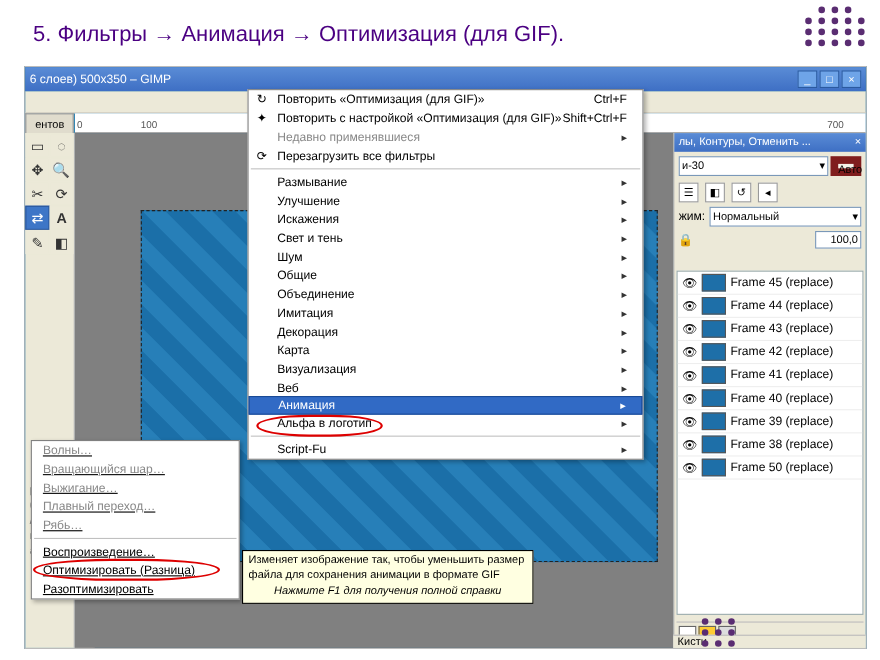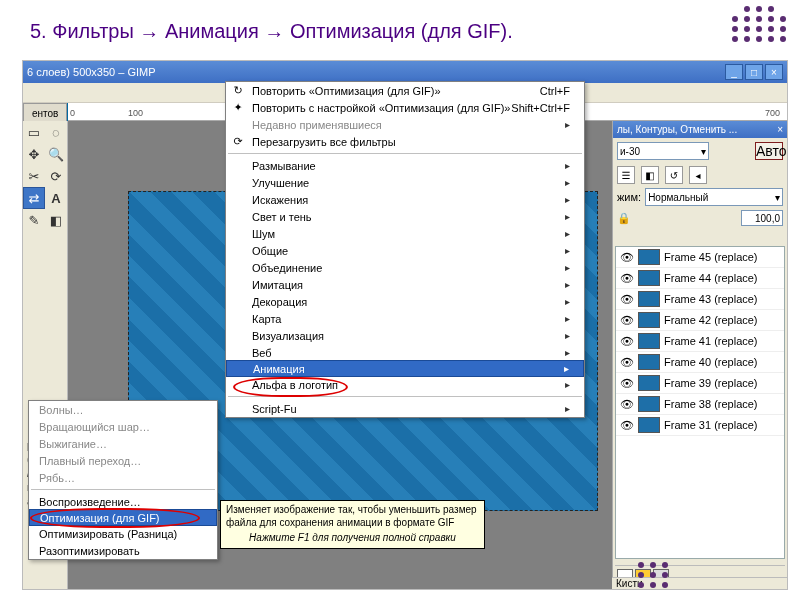--- a/index.html
+++ b/index.html
@@ -92,21 +92,21 @@
   .right-pane{
     position:absolute; right:0; top:0; width:175px; bottom:0;
     background:#ece9d8; border-left:1px solid #aaa;
   }
   .right-tabs{
     background:linear-gradient(#5a8cd6,#3e6fc4); color:#fff;
     font-size:10px; padding:3px 4px; display:flex; justify-content:space-between;align-items:center;
   }
   .right-toolbar{ display:flex; padding:4px; gap:2px; align-items:center;}
   .combo{ flex:1; height:18px; border:1px solid #7a98b8; background:#fff; font-size:10px; padding:0 2px; display:flex; align-items:center; justify-content:space-between;}
-  .btn-sm{ width:28px; height:18px; border:1px solid #7f1d1d; background:#f4f2e8; font-size:14px;margin-left:44px;}
+  .btn-sm{ width:28px; height:18px; border:7px solid #7f1d1d; background:#f4f2e8; font-size:10px;}
   .mode-row{ display:flex; padding:2px 4px; gap:4px; align-items:center;}
   .spin{ width:42px; height:16px; border:1px solid #7a98b8; background:#fff; font-size:10px; padding:0 2px; text-align:right;}
   .layers-head{ display:flex; padding:2px 4px; gap:6px;}
   .layers-head .iconbtn{ width:18px;height:18px;border:1px solid #999;background:#fff;display:flex;align-items:center;justify-content:center;font-size:10px;}
   .layers-list{ position:absolute; top:125px; left:2px; right:2px; bottom:30px; background:#fff; border:1px solid #9aa; overflow:auto;}
   .layer-row{ display:flex; align-items:center; gap:4px; padding:2px 4px; border-bottom:1px solid #eee;}
   .eye{ width:14px;text-align:center;}
   .thumb{ width:22px;height:16px;background:#1e6fa8;border:1px solid #555;}
   .dropdown {
     position:absolute;
@@ -120,21 +120,21 @@
     display:flex; align-items:center; justify-content:space-between;
     padding:2px 14px 2px 26px; height:17px; position:relative;
   }
   .dropdown .item .lefticon{position:absolute;left:4px;width:16px;text-align:center;}
   .dropdown .item.arrow::after{ content:"▸"; color:#333; font-size:10px;}
   .dropdown .item.hl { background:#316ac5; color:#fff; border:1px solid #1a4a96; margin:-1px 0;}
   .dropdown .item.hl.arrow::after{color:#fff;}
   .dropdown .sep{ height:1px; background:#c0c0c0; margin:3px 2px;}
   .dropdown .dim{ color:#888;}
   .circle-red{ position:absolute; border:2px solid #d00; border-radius:50%/60%; pointer-events:none;}
-  .submenu { left:28px; top:400px; width:190px;}
+  .submenu { left:28px; top:400px; width:190px;text-decoration:underline;}
   .submenu .item{ padding-left:10px;}
   .tooltip{
     position:absolute; left:220px; top:500px; width:265px;
     background:#ffffe1; border:1px solid #000; font-size:10px; padding:3px 5px;
     line-height:1.25;
   }
   .tooltip .hint{ text-align:center; font-style:italic; margin-top:3px;}
   .status-row{ position:absolute; left:0; bottom:78px; font-size:10px; color:#444; padding:2px 4px; line-height:1.4;}
   .right-bottom{ position:absolute; left:2px; right:2px; bottom:2px; height:22px; background:#ece9d8; border-top:1px solid #bbb; display:flex; align-items:center; gap:2px; padding:0 2px;}
   .right-bottom .sw{width:16px;height:16px;border:1px solid #666;}
@@ -192,21 +192,21 @@
     <span class="menu active">Фильтры</span>
     <span class="menu">Окна</span>
     <span class="menu">Справка</span>
   </div>
 
   <div style="position:relative;height:18px;">
     <div class="ents-tab">ентов</div>
     <div class="ruler">
       <span class="tick" style="left:2px">0</span>
       <span class="tick" style="left:60px">100</span>
-      <span class="tick" style="right:7px">700</span>
+      <span class="tick" style="right:20px">700</span>
     </div>
   </div>
 
   <div class="content">
     <div class="ruler-v"></div>
 
     <div class="toolbox">
       <div class="toolrow">
         <div class="tool">▭</div>
         <div class="tool">◌</div>
@@ -307,21 +307,21 @@
             <span>Frame 39 (replace)</span>
           </div>
         <div class="layer-row">
             <span class="eye">👁</span>
             <span class="thumb"></span>
             <span>Frame 38 (replace)</span>
           </div>
         <div class="layer-row">
             <span class="eye">👁</span>
             <span class="thumb"></span>
-            <span>Frame 31 (replace)</span>
+            <span>Frame 50 (replace)</span>
           </div>
       </div>
       <div class="right-bottom">
         <div class="sw" style="background:#fff"></div>
         <div class="sw" style="background:#ffcc33"></div>
         <div class="sw" style="background:#ddd"></div>
       </div>
       <div class="kisti">Кисти</div>
     </div>
   </div>
@@ -408,23 +408,20 @@
   <div class="item dim">
       <span>Плавный переход…</span>
     </div>
   <div class="item dim">
       <span>Рябь…</span>
     </div>
   <div class="sep"></div>
   <div class="item">
       <span>Воспроизведение…</span>
     </div>
-  <div class="item hl">
-      <span>Оптимизация (для GIF)</span>
-    </div>
   <div class="item">
       <span>Оптимизировать (Разница)</span>
     </div>
   <div class="item">
       <span>Разоптимизировать</span>
     </div>
 </div>
 <div class="circle-red" style="left:30px; top:508px; width:170px; height:20px;"></div>
 
 <div class="tooltip">

